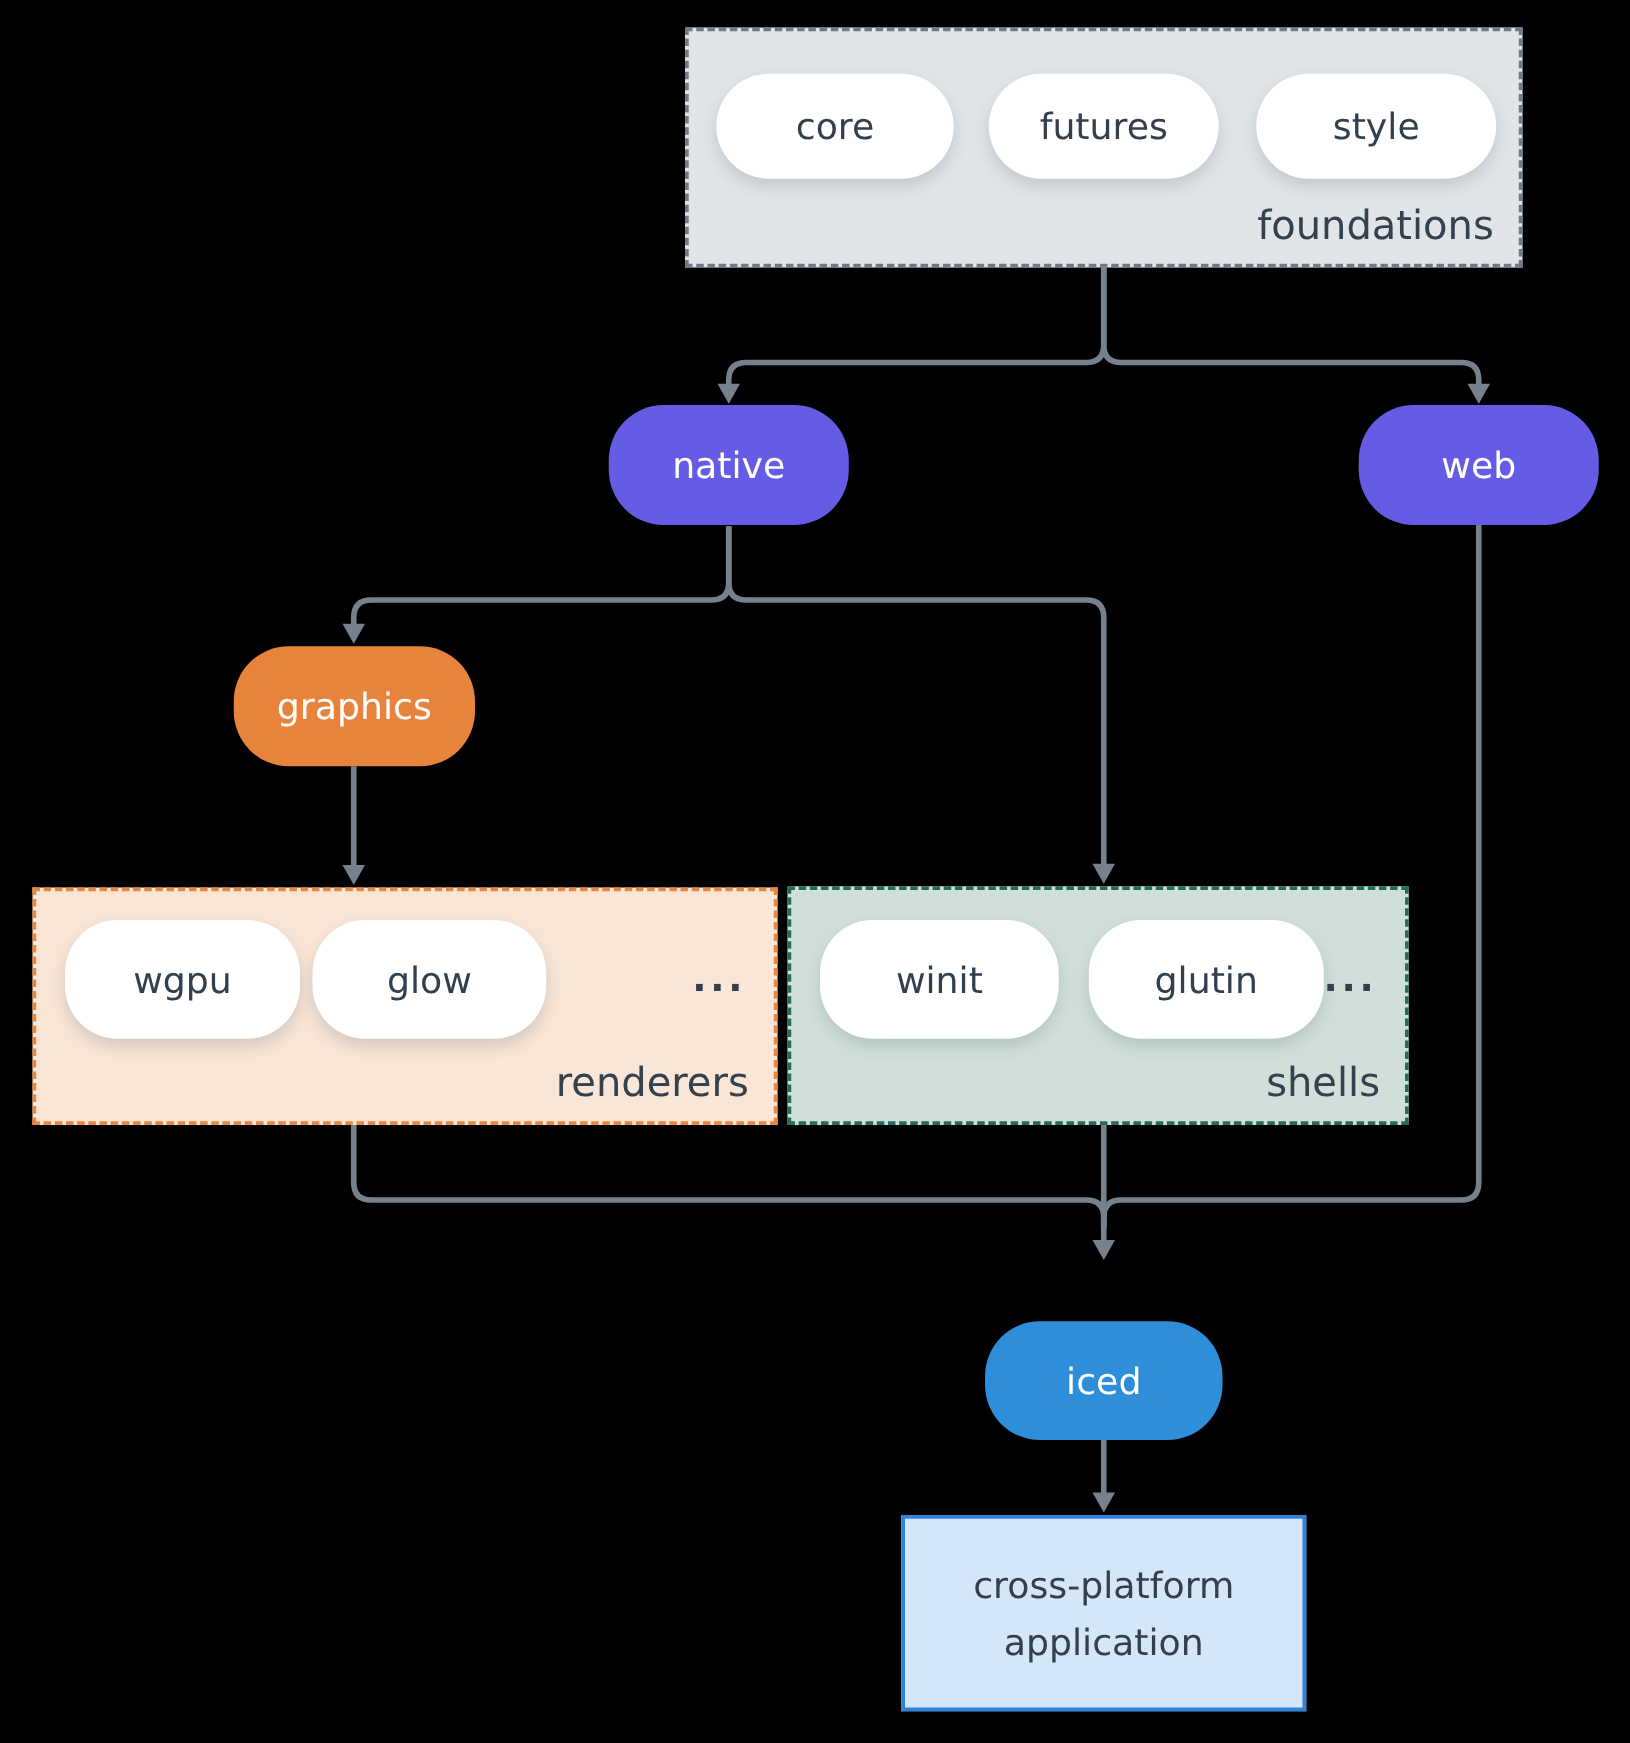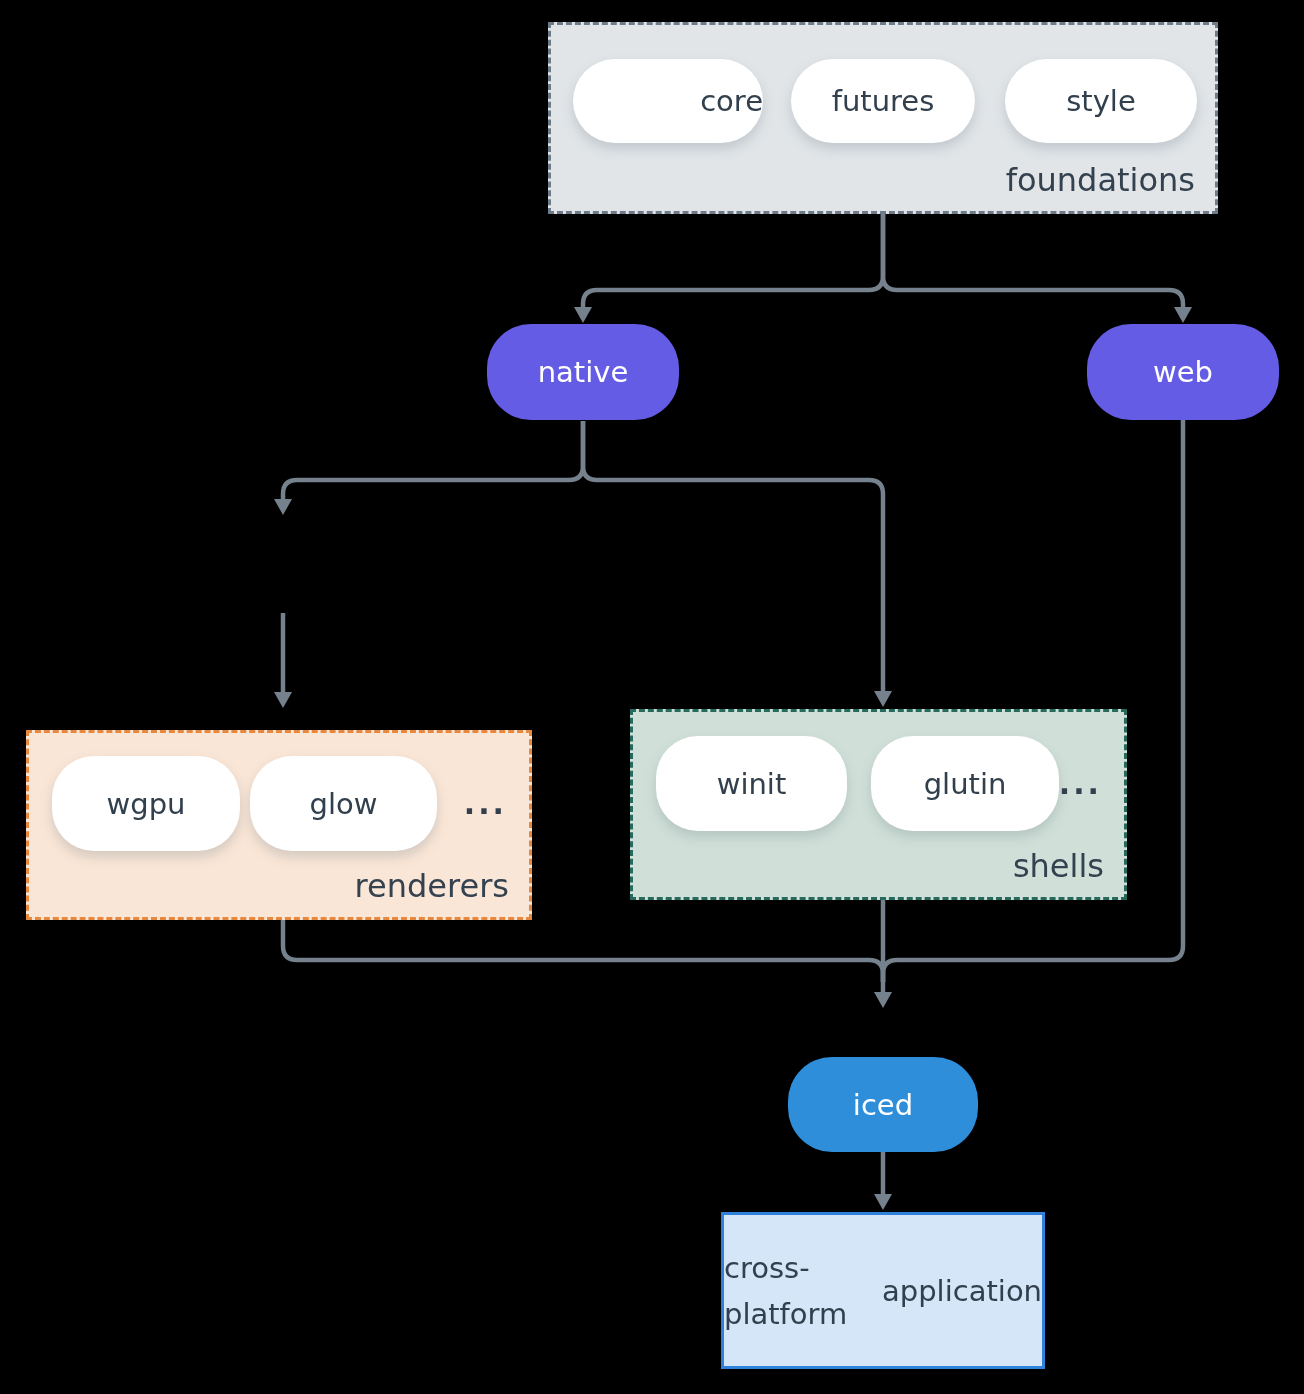--- a/index.html
+++ b/index.html
@@ -11,22 +11,22 @@
 
   .groupbox{position:absolute;box-sizing:border-box;}
   .groupbox .corner-label{
     position:absolute;right:20px;bottom:12px;font-size:32px;color:#34414F;
   }
   .box-foundations{
     left:548px;top:22px;width:670px;height:192px;
     background:#E1E5E8;border:3px dashed #6E7C8A;
   }
   .box-renderers{
-    left:26px;top:710px;width:506px;height:190px;
-    background:#FAE6D6;border:3px dashed #E8873E;margin-top:20px;
+    left:26px;top:710px;width:596px;height:190px;
+    background:#FAE6D6;border:3px dashed #E8873E;
   }
   .box-shells{
     left:630px;top:709px;width:497px;height:191px;
     background:#D0E0D8;border:3px dashed #256A5C;
   }
 
   .pill{
     position:absolute;display:flex;align-items:center;justify-content:center;
     border-radius:44px;font-size:29px;
   }
@@ -44,22 +44,22 @@
   }
 
   .pill-native{left:487px;top:324px;width:192px;height:96px;}
   .pill-web{left:1087px;top:324px;width:192px;height:96px;}
   .pill-graphics{left:187px;top:517px;width:193px;height:96px;}
   .pill-iced{left:788px;top:1010px;width:190px;height:95px;margin-top:47px;}
 
   .app-box{
     position:absolute;left:721px;top:1212px;width:324px;height:157px;
     box-sizing:border-box;background:#D5E6F8;border:3px solid #2F82DC;
-    display:flex;flex-direction:row;align-items:center;justify-content:center;
-    font-size:29px;line-height:46px;color:#32404E;text-align:left;
+    display:flex;flex-direction:column;align-items:center;justify-content:center;
+    font-size:29px;line-height:46px;color:#32404E;text-align:right;
   }
 </style>
 </head>
 <body>
 
 <div class="canvas">
 
   <svg class="edges" viewBox="0 0 1304 1394" xmlns="http://www.w3.org/2000/svg">
     <g stroke="#75818D" stroke-width="4.5" fill="none">
 
@@ -82,39 +82,42 @@
       <path d="M1174 307 H1192 L1183 323 Z"></path>
       <path d="M274 499 H292 L283 515 Z"></path>
       <path d="M874 691 H892 L883 707 Z"></path>
       <path d="M274 692 H292 L283 708 Z"></path>
       <path d="M874 992 H892 L883 1008 Z"></path>
       <path d="M874 1194 H892 L883 1210 Z"></path>
     </g>
   </svg>
 
   <div class="groupbox box-foundations">
-    <div class="pill white" style="left:22px;top:34px;width:190px;height:84px;justify-content:flex-end;">
+    <div class="pill white" style="left:22px;top:34px;width:190px;height:84px;">
       <span>core</span>
     </div>
     <div class="pill white" style="left:454px;top:34px;width:192px;height:84px;">
       <span>style</span>
     </div>
     <div class="pill white" style="left:240px;top:34px;width:184px;height:84px;">
       <span>futures</span>
     </div>
     <span class="corner-label">foundations</span>
   </div>
 
   <div class="pill purple pill-native">
     <span>native</span>
   </div>
   <div class="pill purple pill-web">
     <span>web</span>
   </div>
 
+  <div class="pill orange pill-graphics">
+    <span>graphics</span>
+  </div>
 
   <div class="groupbox box-renderers">
     <div class="pill white" style="left:23px;top:23px;width:188px;height:95px;">
       <span>wgpu</span>
     </div>
     <div class="pill white" style="left:221px;top:23px;width:187px;height:95px;text-align:right;">
       <span>glow</span>
     </div>
     <div class="dots" style="right:22px;top:23px;height:95px;">...</div>
     <span class="corner-label">renderers</span>

